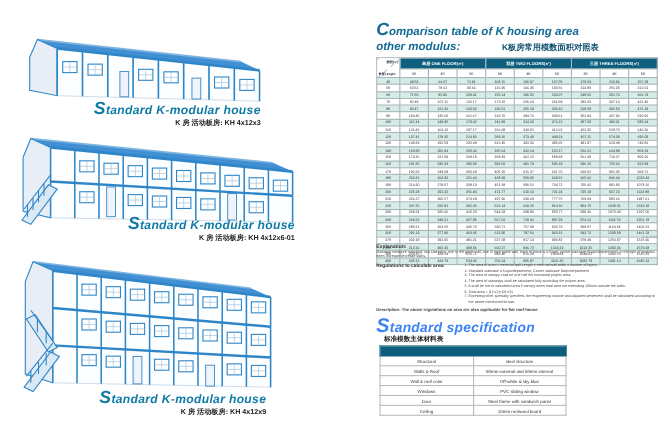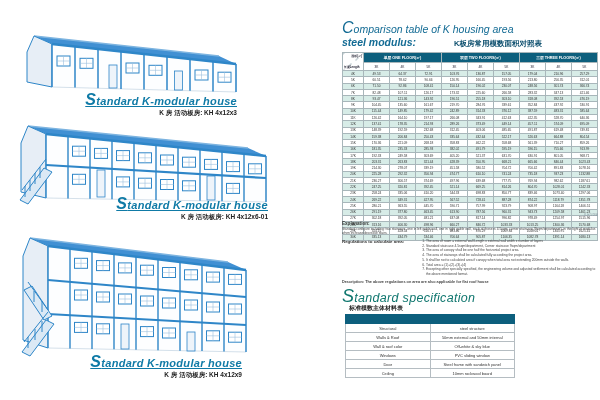--- a/index.html
+++ b/index.html
@@ -3,26 +3,26 @@
 <meta charset="utf-8">
 <style>
   html,body{margin:0;padding:0;}
   body{
     width:600px;height:400px;position:relative;overflow:hidden;
     background:#ffffff;font-family:"Liberation Sans","DejaVu Sans",sans-serif;color:#333;
   }
   
   .house-svg{position:absolute;}
   .caption{position:absolute;text-align:right;line-height:1.05;}
-  .caption-en{font-style:italic;font-weight:bold;color:#0f7aa6;font-size:11px;letter-spacing:.3px;text-decoration:underline;}
+  .caption-en{font-style:italic;font-weight:bold;color:#0f7aa6;font-size:11px;letter-spacing:.3px;}
   .caption-en::first-letter{font-size:16px;}
   .caption-cn{font-size:6.5px;font-weight:bold;color:#222;margin-top:1px;}
   
   .cmp-title{position:absolute;left:342px;top:19px;width:258px;line-height:1.1;color:#136b94;}
-  .cmp-line1{font-style:italic;font-weight:normal;font-size:10.5px;}
+  .cmp-line1{font-style:italic;font-weight:bold;font-size:10.5px;}
   .cmp-line1::first-letter{font-size:16px;}
   .cmp-line2{font-style:italic;font-weight:bold;font-size:10.5px;}
   .cmp-cn{font-style:normal;font-size:7.5px;color:#0d4f6e;font-weight:bold;padding-left:35px;}
   table.area{position:absolute;left:342px;top:52px;width:256px;border-collapse:collapse;table-layout:fixed;}
   table.area th,table.area td{border:0.5px solid #a8b6ba;padding:0;text-align:center;font-weight:normal;}
   table.area thead tr.grp th{background:#0d5f7d;color:#fff;font-size:3.8px;height:9px;font-weight:bold;}
   table.area thead tr.sub th{background:#ffffff;font-size:3.2px;height:7px;color:#223;}
   table.area tbody td,table.area tbody th{font-size:3.2px;height:5.3px;color:#333;background:#fff;}
   table.area tbody tr:nth-child(odd) td,
   table.area tbody tr:nth-child(odd) th{background:#d7ece7;}
@@ -34,21 +34,21 @@
   .tbl-footnote{position:absolute;left:342px;top:213px;width:256px;text-align:right;font-size:3px;color:#8a9aa2;}
   
   .explain{position:absolute;left:342px;top:221px;width:258px;color:#444;}
   .explain h4{margin:0;font-size:4.6px;font-weight:bold;color:#333;}
   .explain p.intro{margin:1px 0 3px 0;font-size:3.3px;line-height:1.35;}
   .reg-row{display:flex;}
   .reg-label{flex:0 0 74px;font-size:4.4px;font-weight:bold;color:#333;}
   .reg-list{margin:0;padding-left:10px;font-size:3.3px;line-height:1.45;flex:1;}
   .desc-line{margin-top:3px;font-size:3.8px;font-weight:bold;color:#444;}
   
-  .spec-title{position:absolute;left:342px;top:286px;font-style:italic;font-weight:normal;font-size:12.5px;color:#0f766e;letter-spacing:.3px;}
+  .spec-title{position:absolute;left:342px;top:286px;font-style:italic;font-weight:bold;font-size:12.5px;color:#3b82f6;letter-spacing:.3px;}
   .spec-title::first-letter{font-size:18px;}
   .spec-cn{position:absolute;left:349px;top:304px;font-size:6px;font-weight:bold;color:#222;}
   table.spec{position:absolute;left:345px;top:314px;width:170px;border-collapse:collapse;table-layout:fixed;}
   table.spec td,table.spec th{border:0.5px solid #b5bdc2;font-size:4px;text-align:center;color:#333;height:8px;padding:0;background:#fff;}
   table.spec th.bar{background:#0d5f7d;height:8px;border-color:#0d5f7d;}
   table.spec td.k{width:56px;}
   
   .wall{fill:#fdfeff;stroke:#b7cbdc;stroke-width:.6;}
   .gable{fill:#e7eef6;stroke:#2e86c8;stroke-width:1;}
   .roof{fill:#4190d3;}
@@ -205,21 +205,21 @@
     <line x1="14" y1="78" x2="14" y2="67"></line>
   </g>
 </svg>
 <div class="caption" style="top:354px;right:358px">
   <div class="caption-en">Standard K-modular house</div>
   <div class="caption-cn">K 房 活动板房: KH 4x12x9</div>
 </div>
 
 <div class="cmp-title">
   <div class="cmp-line1">Comparison table of K housing area</div>
-  <div class="cmp-line2"><span>steel modulus:</span>
+  <div class="cmp-line2"><span>other modulus:</span>
     <span class="cmp-cn">K板房常用模数面积对照表</span></div>
 </div>
 
 <table class="area">
   <thead>
     <tr class="grp">
       <th class="corner" rowspan="2">
         <span class="corner-top">面积(㎡)</span>
         <span class="corner-bottom">长度Length</span>
       </th>

